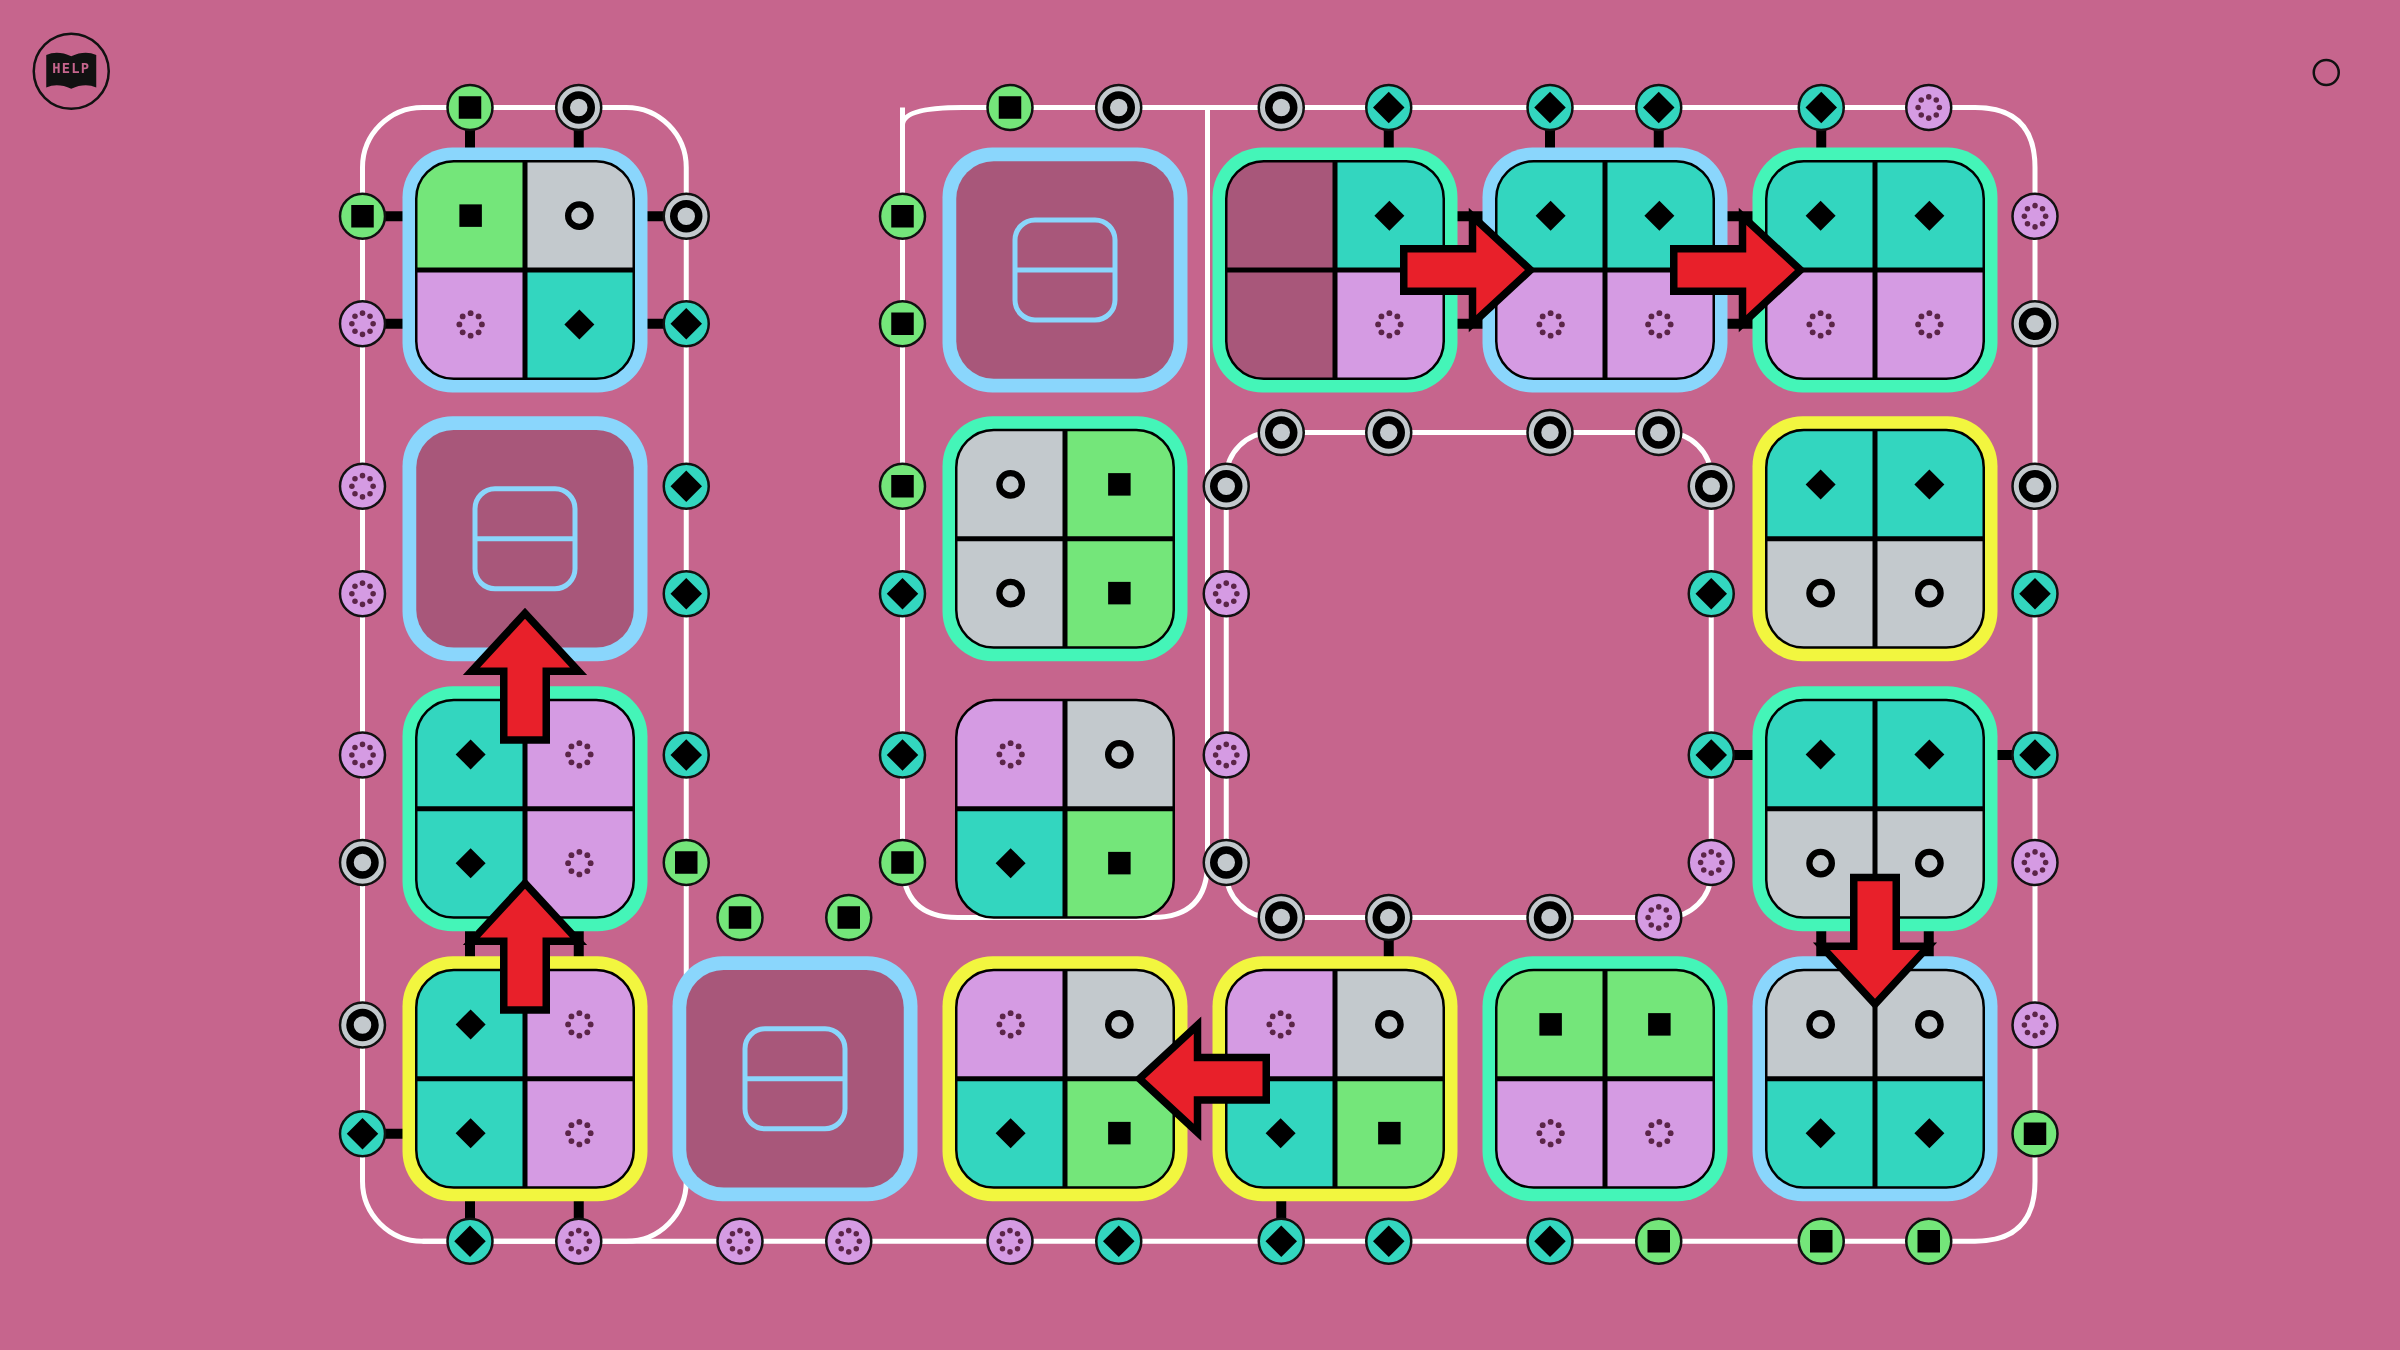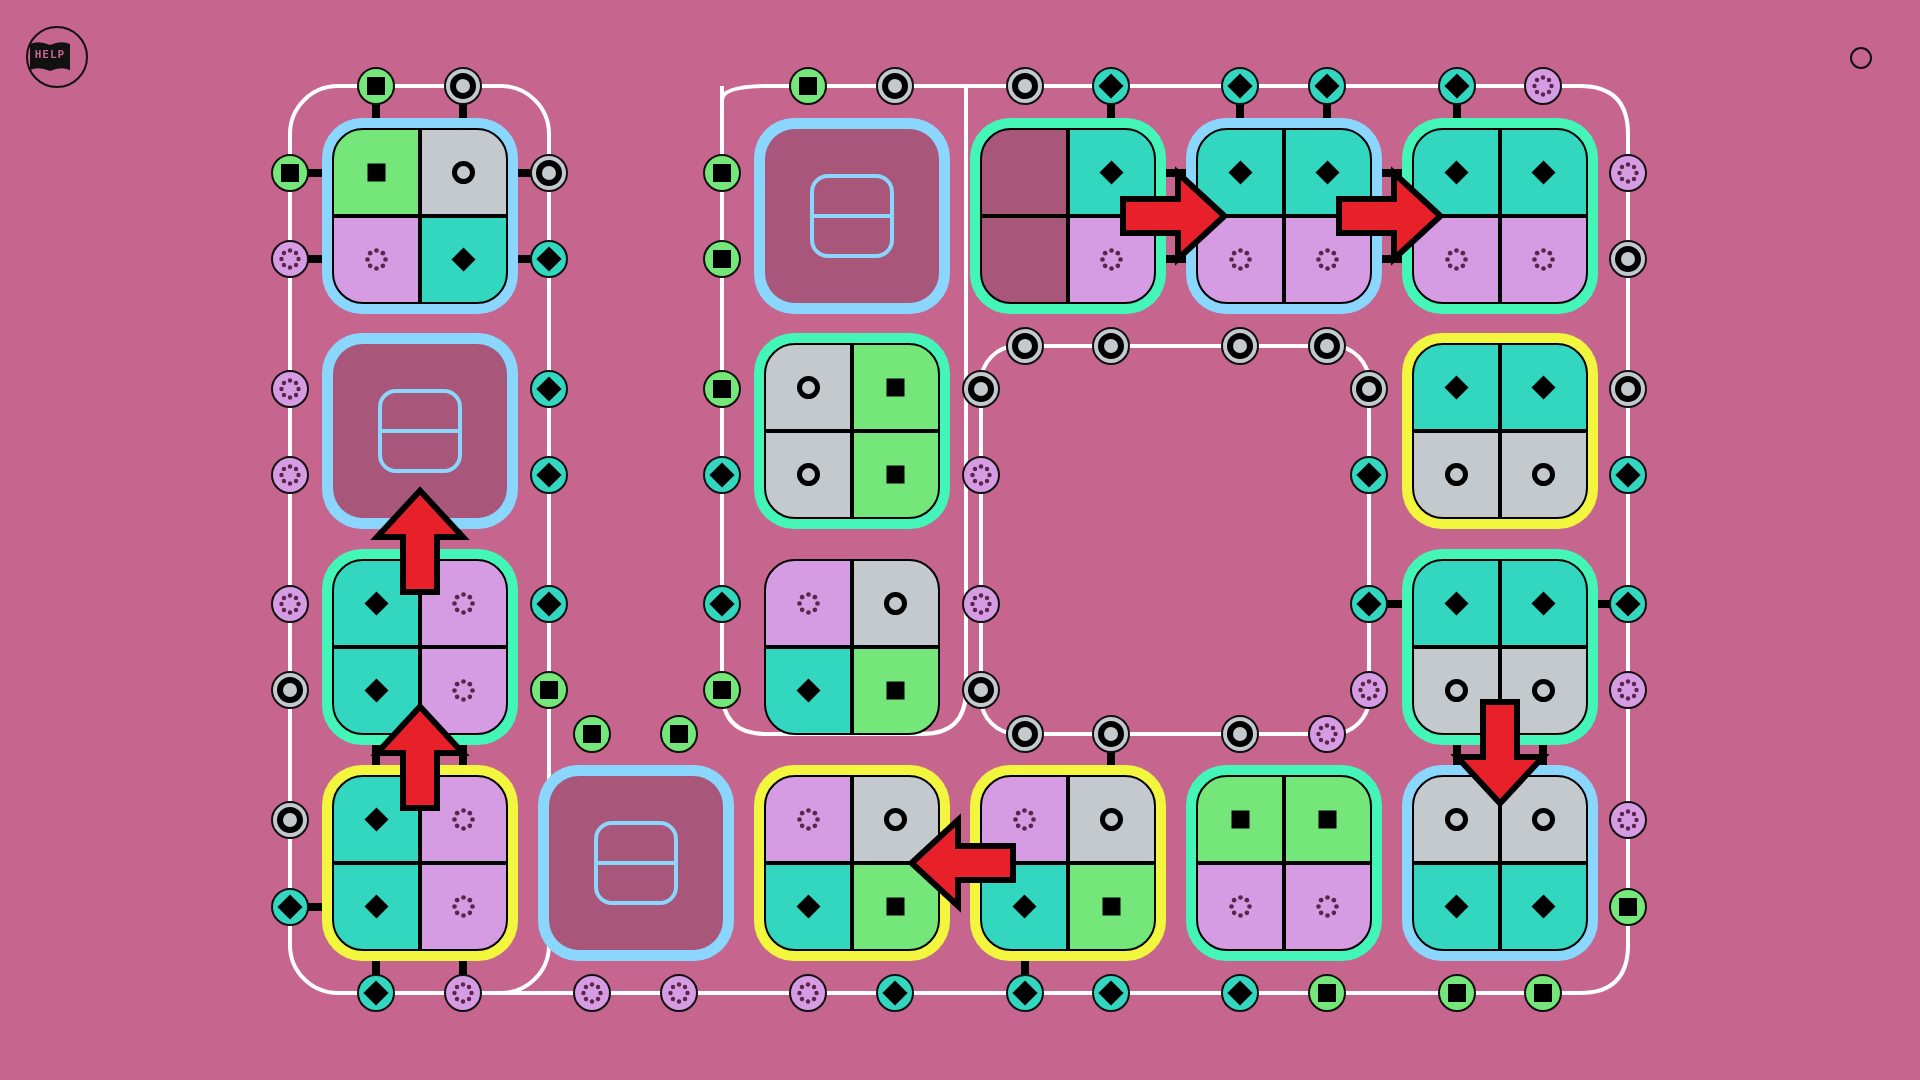--- a/index.html
+++ b/index.html
@@ -1,18 +1,18 @@
 <!DOCTYPE html>
 <html><head>
 <meta charset="utf-8">
 <style>
   html,body{margin:0;padding:0;}
   body{width:1920px;height:1080px;background:#c6658d;position:relative;overflow:hidden;font-family:"DejaVu Sans",sans-serif;}
   #board{position:absolute;left:0;top:0;width:1920px;height:1080px;}
-  .help-btn{position:absolute;left:26px;top:26px;width:62px;height:62px;border:2px solid #111;border-radius:50%;box-sizing:border-box;display:flex;align-items:center;cursor:pointer;}
+  .help-btn{position:absolute;left:26px;top:26px;width:62px;height:62px;border:2px solid #111;border-radius:50%;box-sizing:border-box;display:flex;align-items:center;justify-content:center;cursor:pointer;}
   .help-book{position:relative;width:44px;height:34px;}
   .help-text{position:absolute;left:0;right:0;top:8px;text-align:center;color:#c6658d;font-weight:bold;font-size:11px;letter-spacing:1px;font-family:"DejaVu Sans Mono",monospace;}
   .menu-btn{position:absolute;left:1850px;top:47px;width:22px;height:22px;border:2.5px solid #111;border-radius:50%;box-sizing:border-box;cursor:pointer;}
 </style>
 </head>
 <body>
 
 <div>
   <div class="help-btn">
     <div class="help-book">

